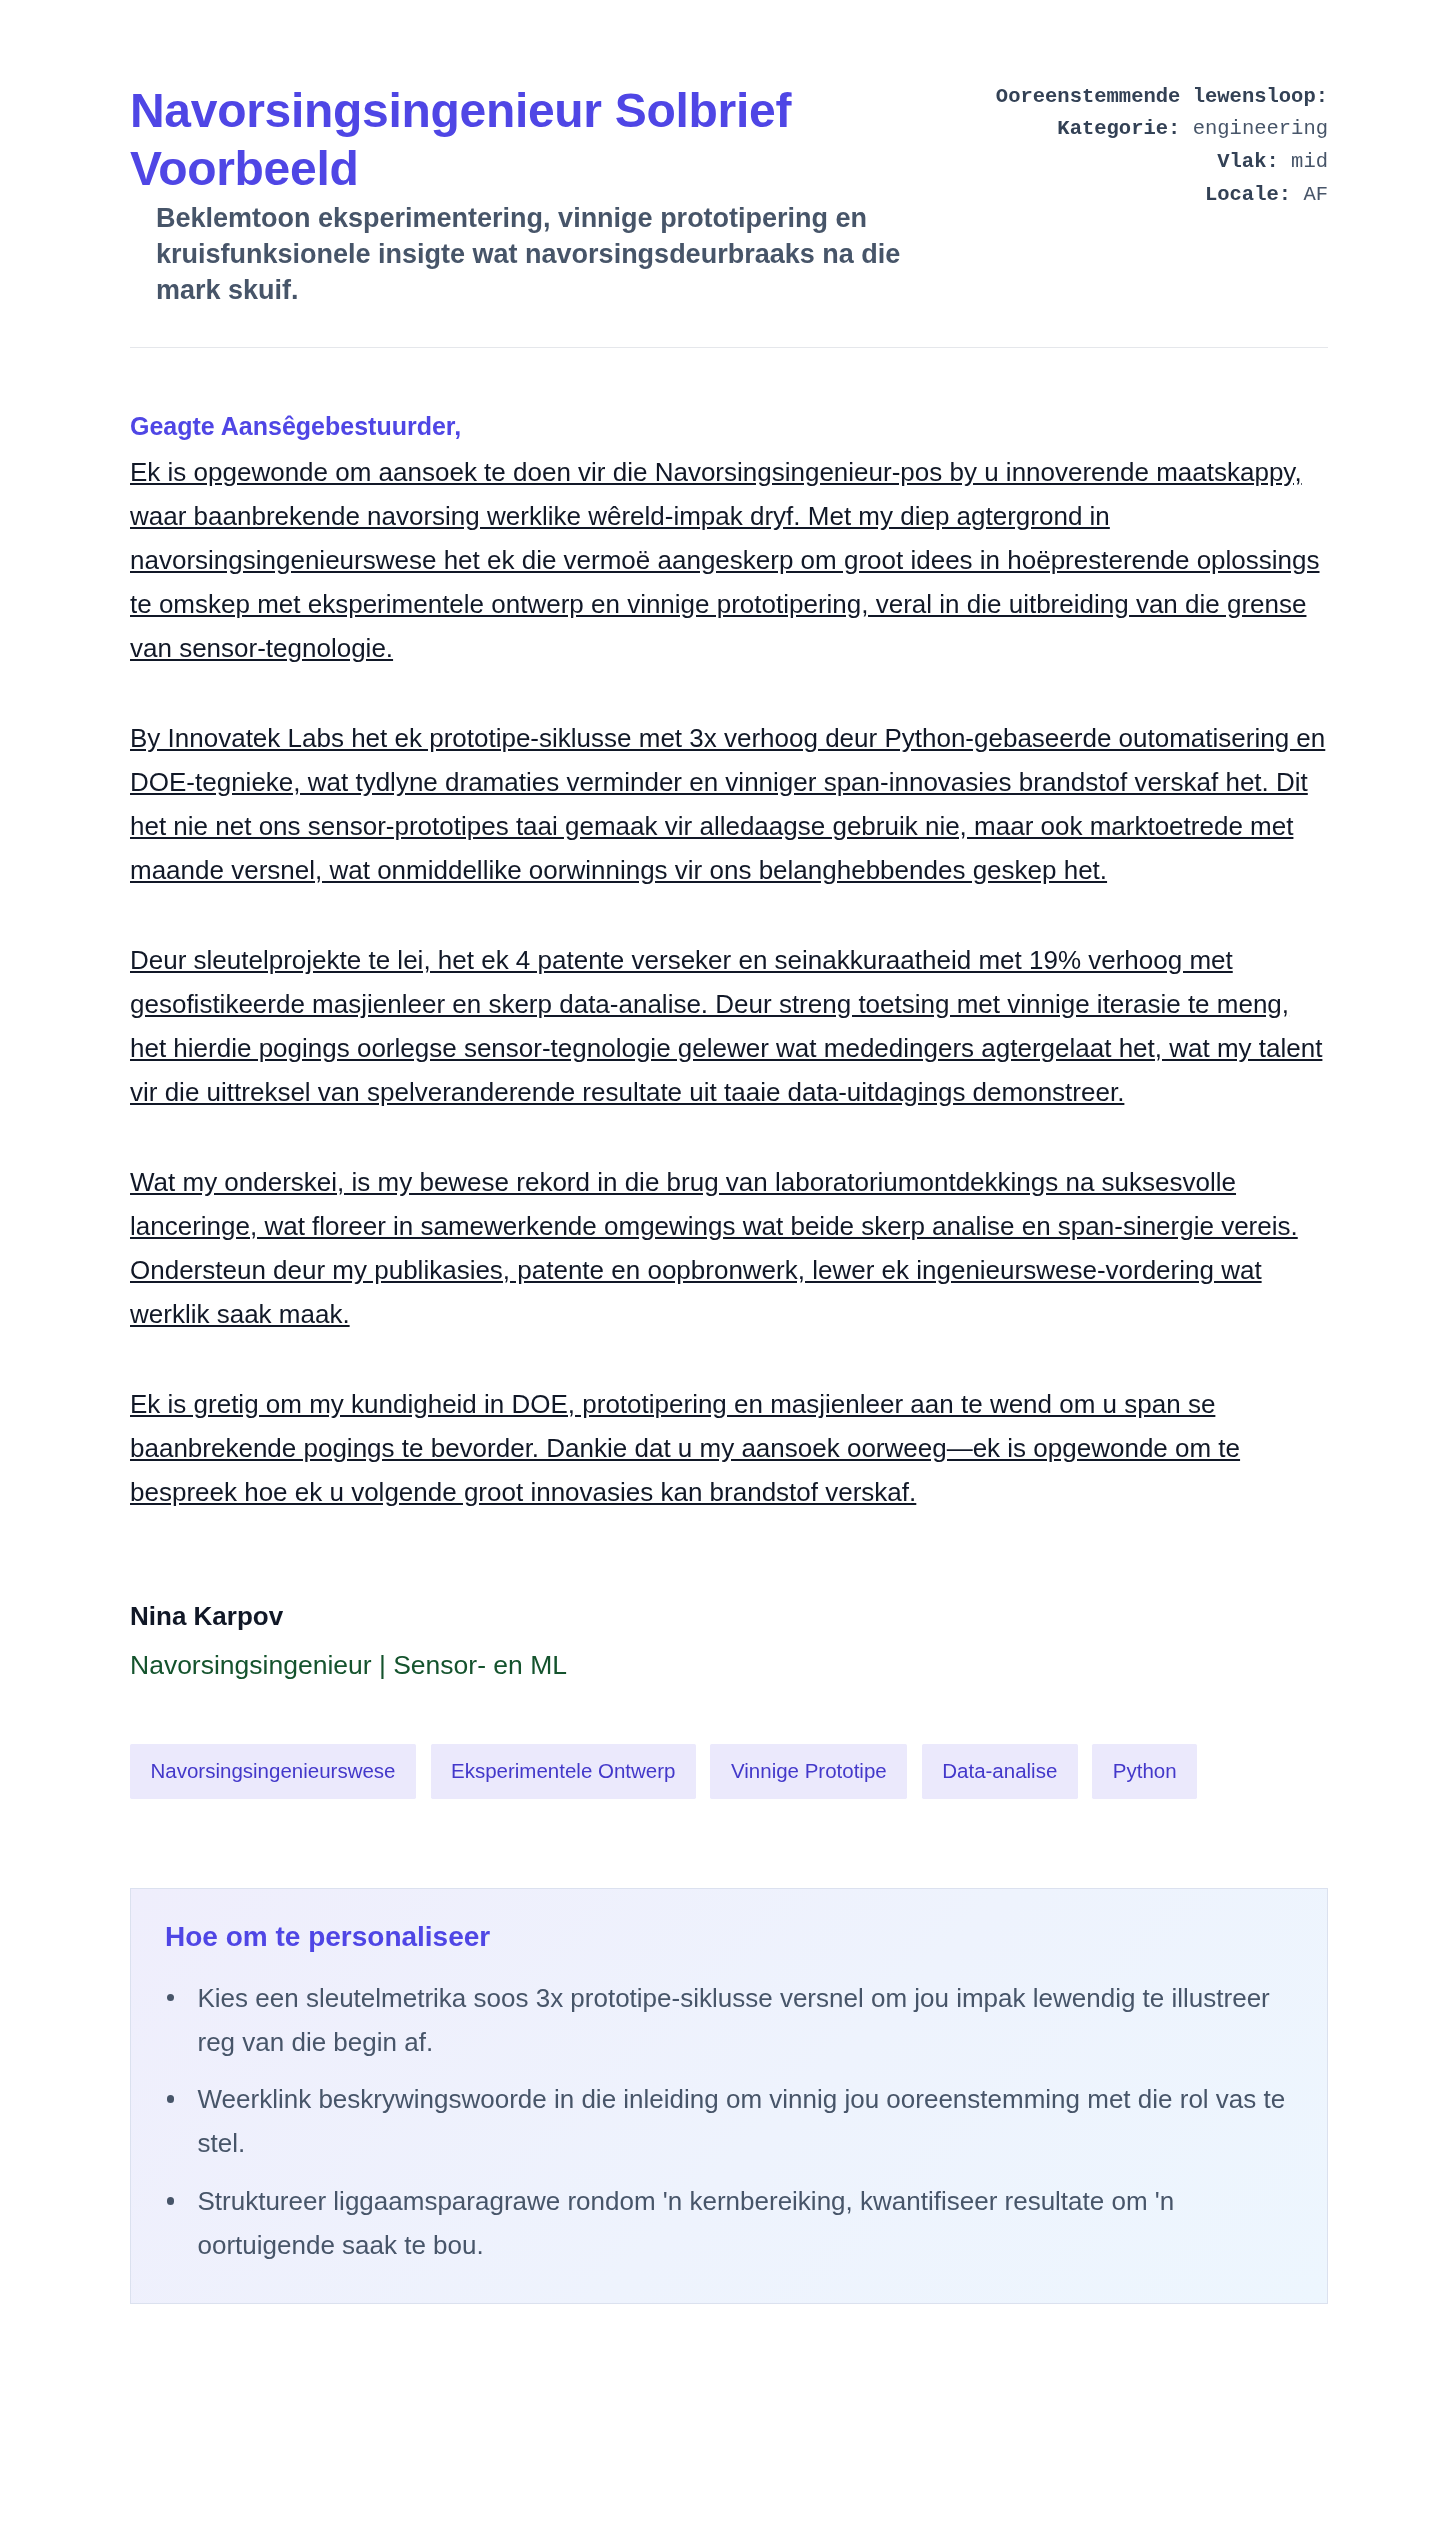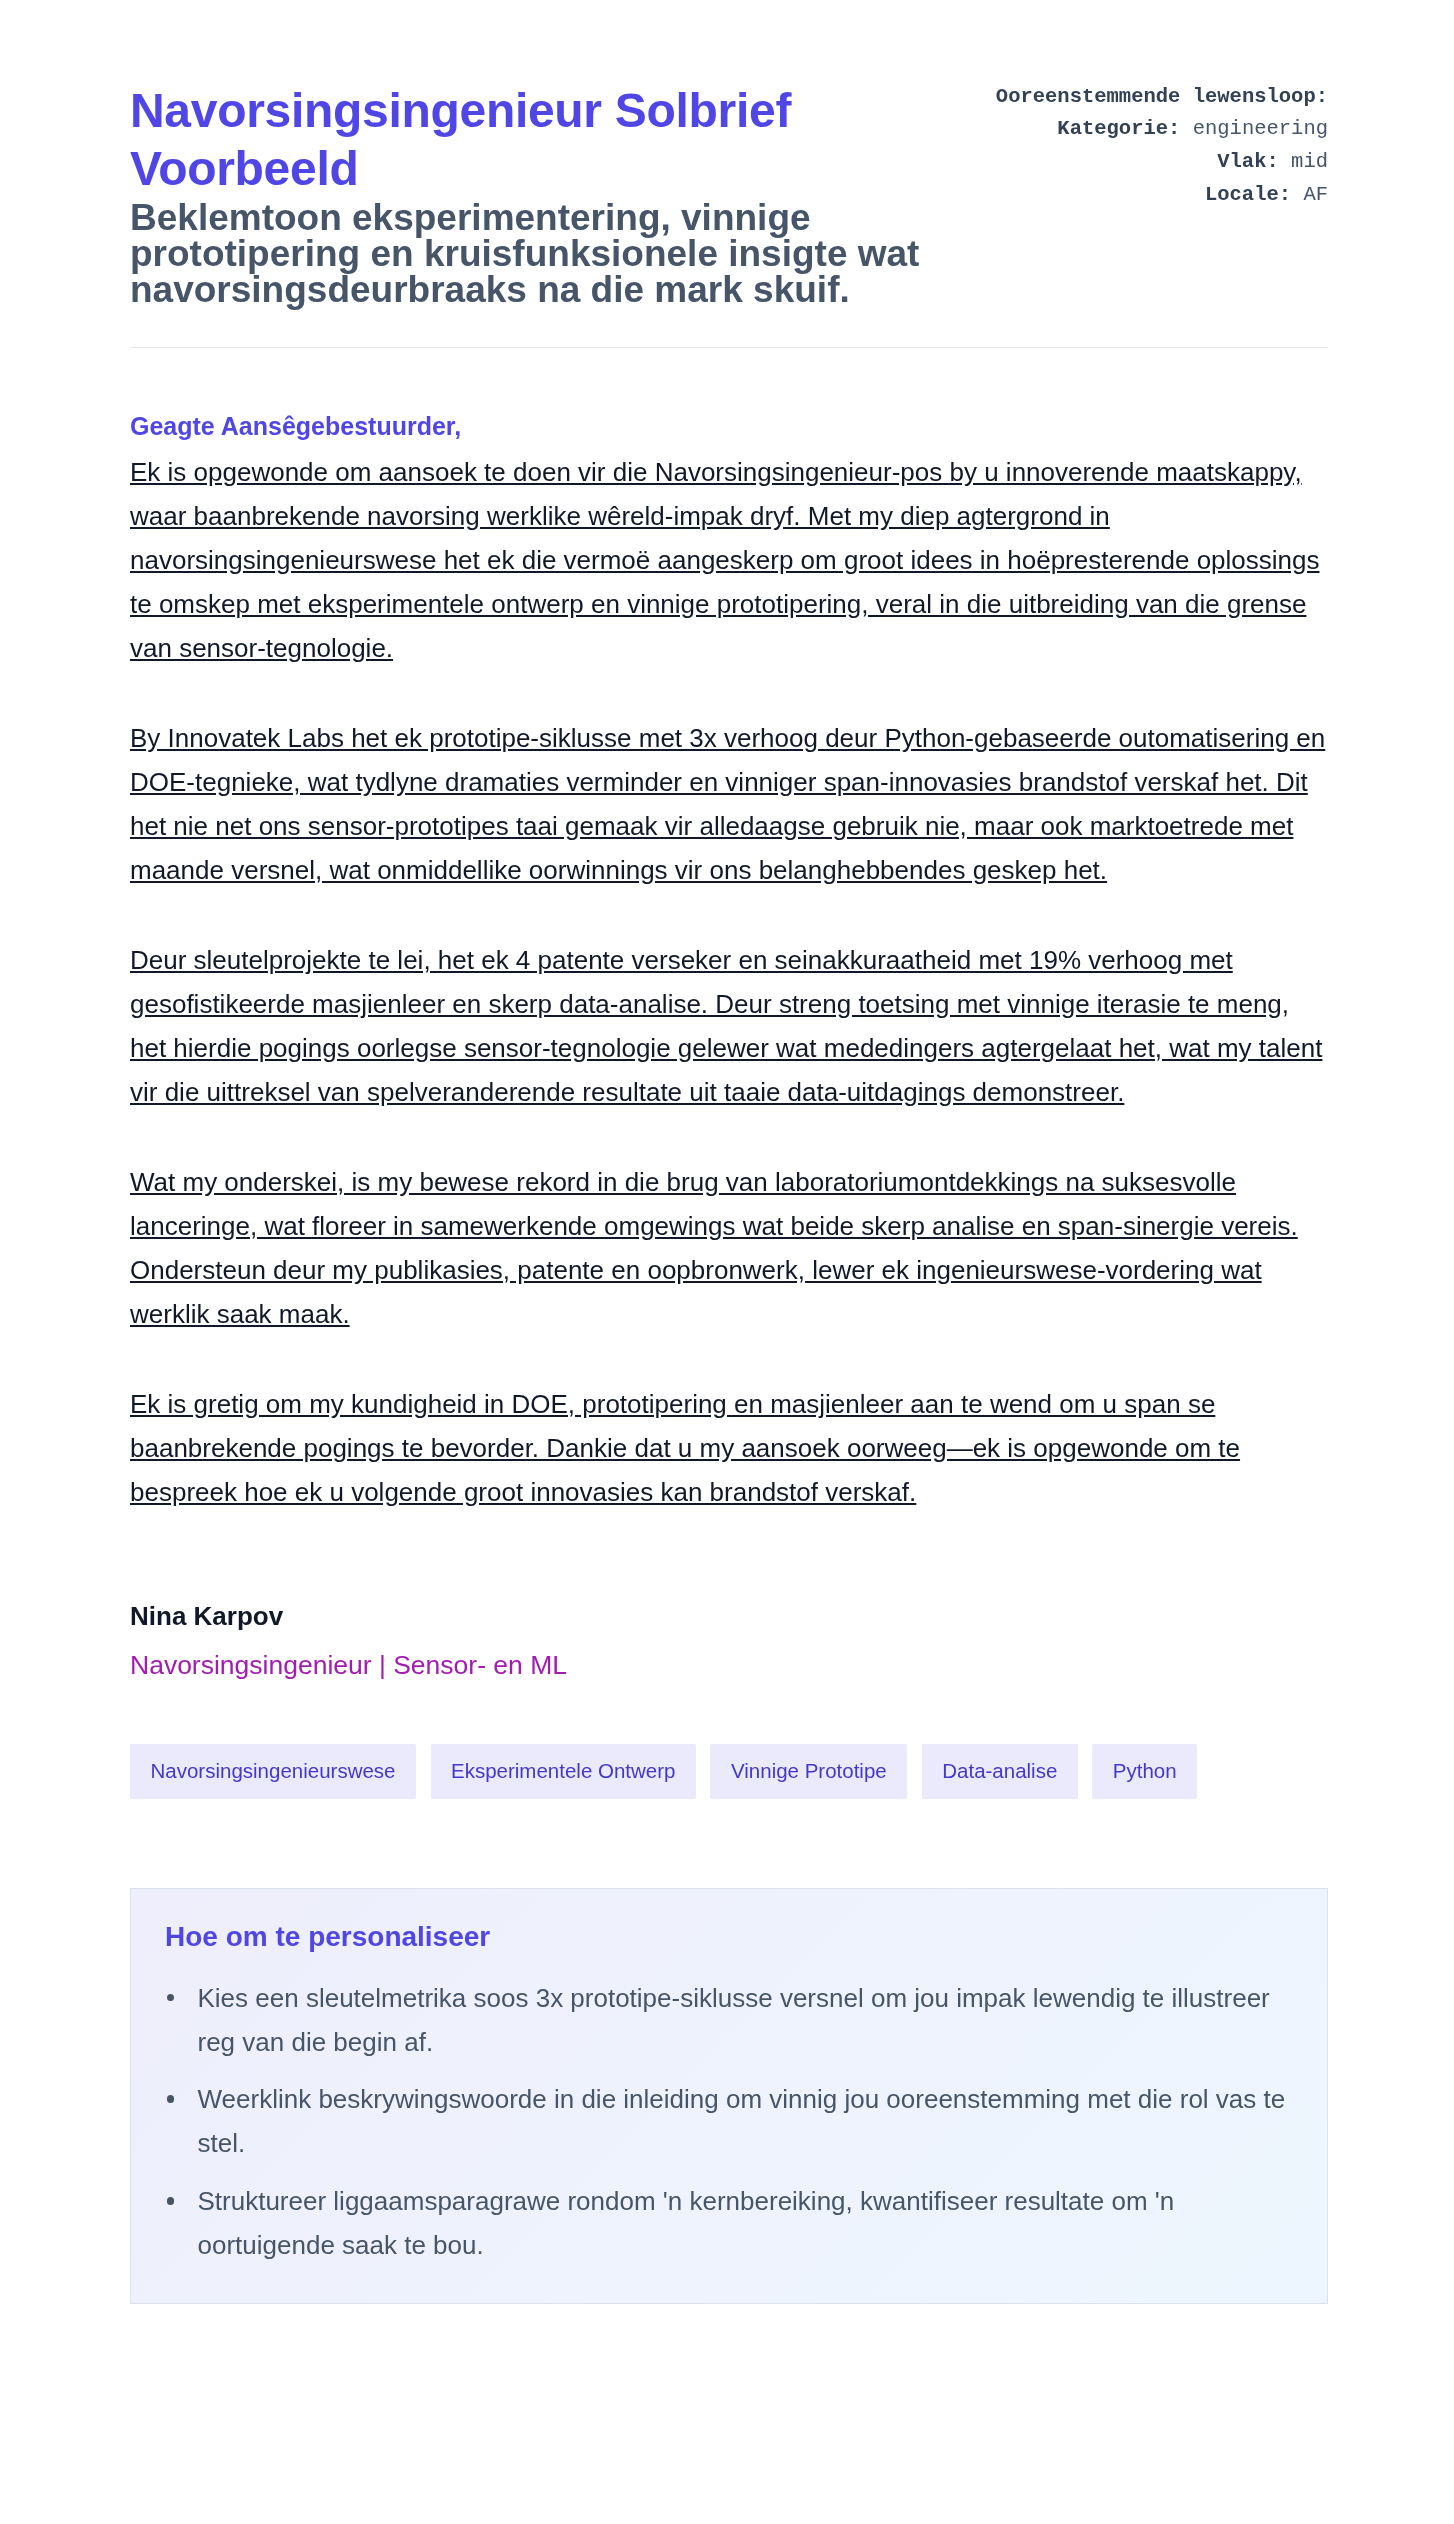--- a/index.html
+++ b/index.html
@@ -25,24 +25,25 @@
     .header-left { width: 838px; }
     .title {
       font-size: 48px;
       line-height: 58px;
       font-weight: 700;
       color: #4f46e5;
       letter-spacing: -0.3px;
     }
     .subtitle {
       margin-top: 1.7px;
-      font-size: 37px;
+      font-size: 27px;
       line-height: 36px;
       font-weight: 700;
       color: #475569;
+      margin-left: 26px;
     }
     .meta {
       width: 376px;
       text-align: right;
       font-size: 20.5px;
       line-height: 26px;
       color: #475569;
       padding-top: 1.7px;
       font-family: Liberation Mono, monospace;
     }
@@ -71,21 +72,21 @@
     .sig-name {
       font-size: 26px;
       line-height: 32.5px;
       font-weight: 700;
       color: #111827;
     }
     .sig-title {
       margin-top: 15.4px;
       font-size: 26.5px;
       line-height: 34px;
-      color: #a21caf;
+      color: #14532d;
     }
 
     .tags {
       margin-top: 62px;
       display: flex;
       gap: 14.5px;
       flex-wrap: wrap;
     }
     .tag {
       background: #ebe9fc;

